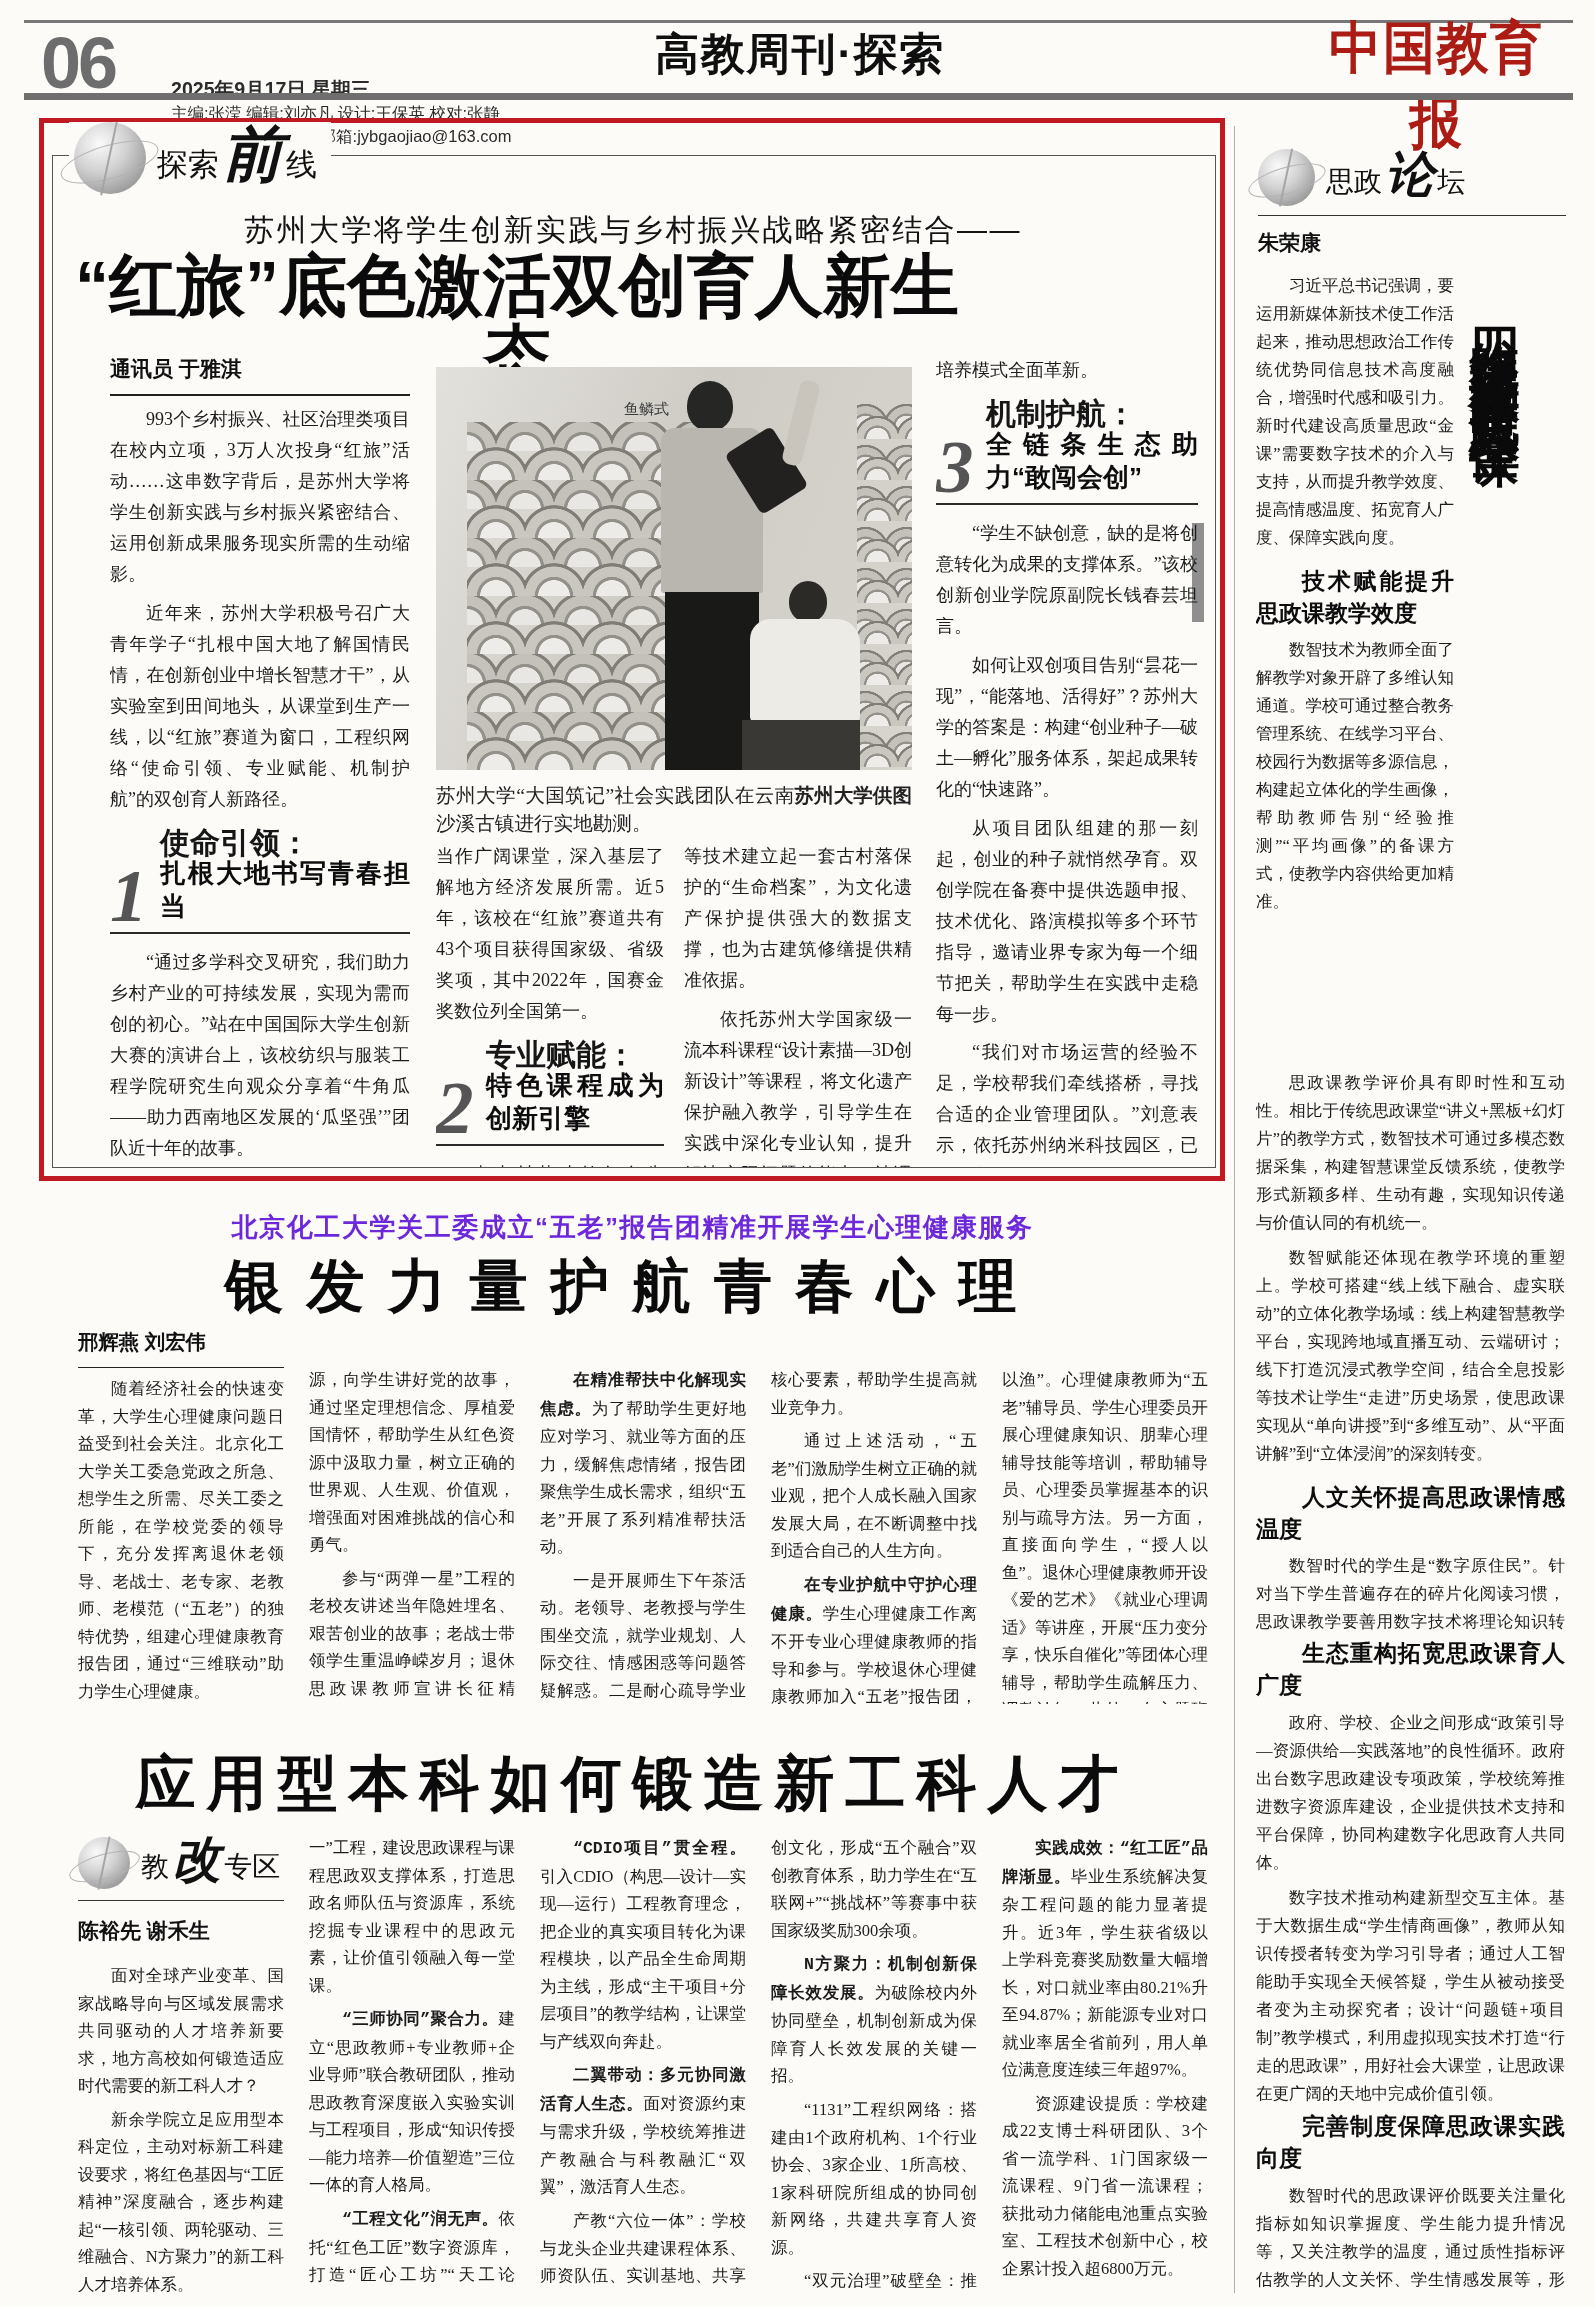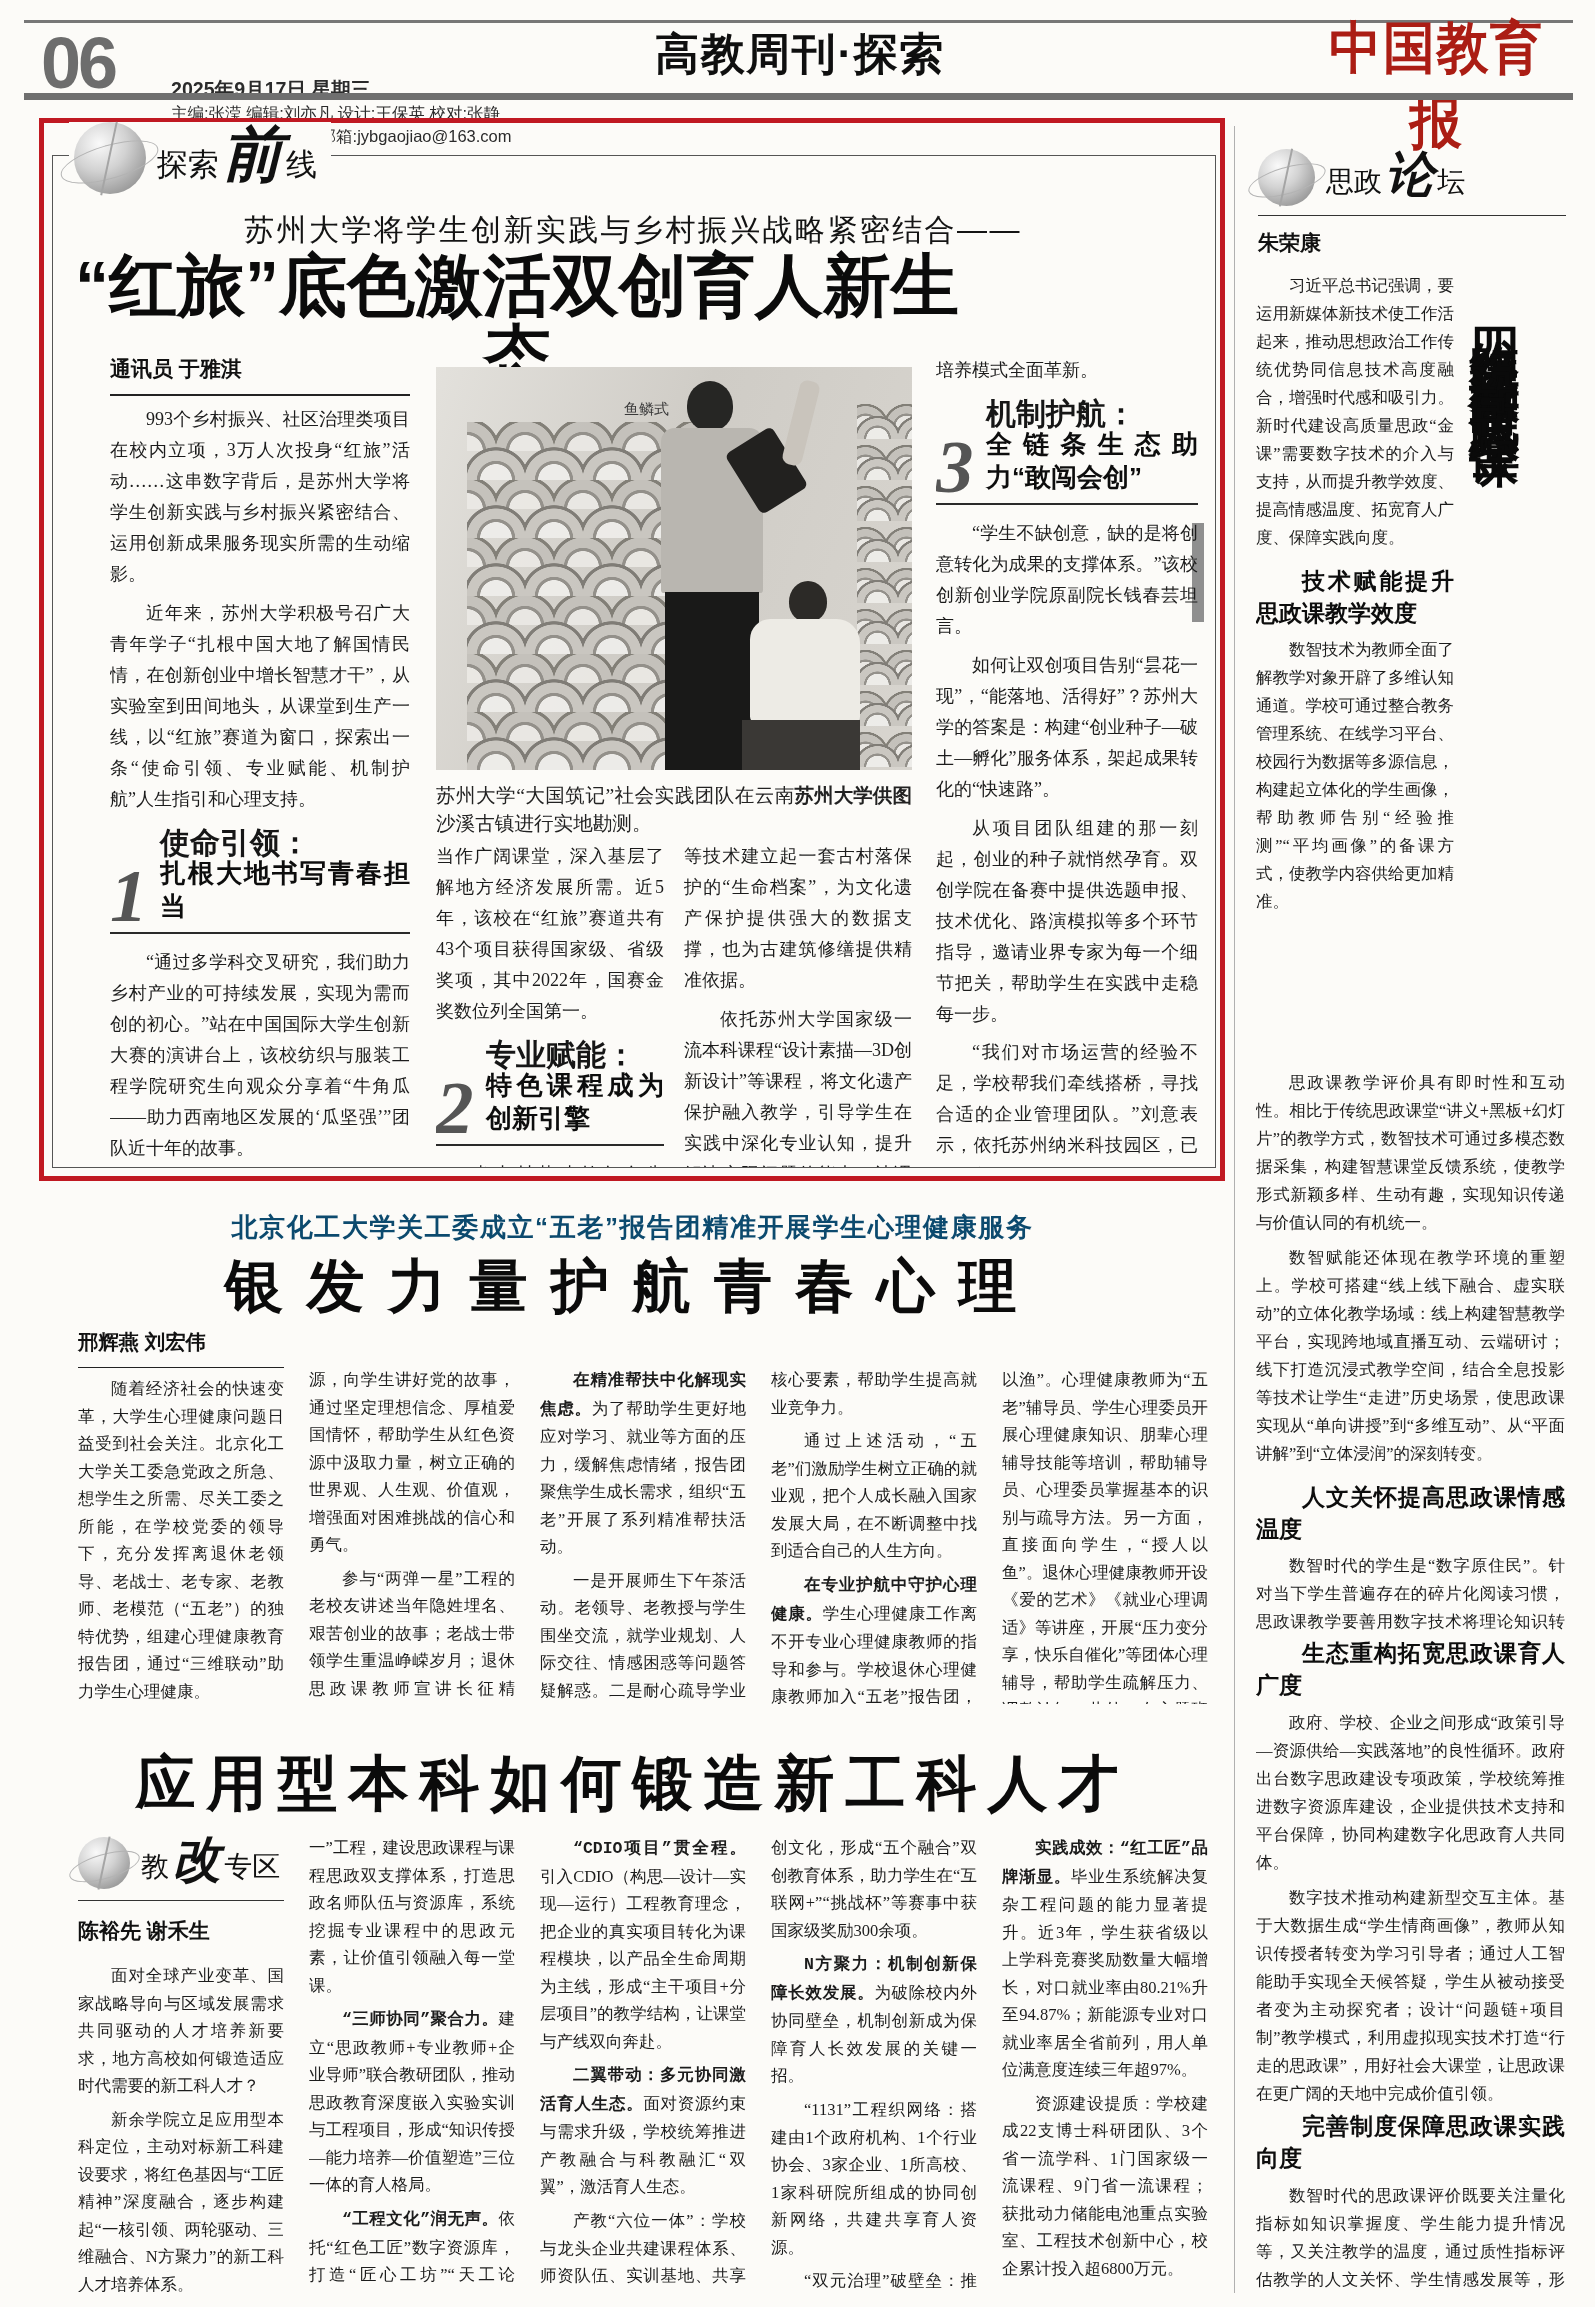--- a/index.html
+++ b/index.html
@@ -24,21 +24,21 @@
   .globe{position:relative;border-radius:50%;flex:none;
     background:radial-gradient(circle at 35% 30%,#fafafa,#d2d2d2 40%,#9b9b9b 78%,#8a8a8a);}
   .globe::before{content:"";position:absolute;left:-20%;right:-20%;top:32%;height:44%;
     border:1.6px solid #b3b3b3;border-radius:50%;transform:rotate(-16deg);}
   .globe::after{content:"";position:absolute;left:48%;top:-2%;bottom:-2%;width:1.6px;background:#a5a5a5;transform:rotate(12deg);}
   
   .kicker{font-family:"Liberation Sans",sans-serif;font-size:30px;color:#141414;text-align:center;letter-spacing:2.4px;}
   .headline-main{font-family:"Liberation Sans",sans-serif;font-weight:bold;font-size:68px;color:#0b0b0b;text-align:center;line-height:1.05;}
   .headline-2{font-family:"Liberation Sans",sans-serif;font-weight:bold;font-size:58px;color:#0b0b0b;text-align:center;letter-spacing:23.5px;}
   .headline-3{font-family:"Liberation Sans",sans-serif;font-weight:bold;font-size:60px;color:#0b0b0b;text-align:center;letter-spacing:11px;}
-  .kicker2{font-family:"Liberation Sans",sans-serif;font-weight:bold;font-size:26px;color:#0c4a6e;text-align:center;letter-spacing:1.6px;}
+  .kicker2{font-family:"Liberation Sans",sans-serif;font-weight:bold;font-size:26px;color:#6d28d9;text-align:center;letter-spacing:1.6px;}
   
   .col{overflow:hidden;text-align:justify;}
   .col p{margin:0 0 7.8px 0;font-size:18px;line-height:31px;text-indent:2em;}
   .col p.cont{text-indent:0;}
   .col.small p{font-size:16.5px;line-height:27.5px;margin-bottom:6.3px;}
   .byline{font-family:"Liberation Sans",sans-serif;font-weight:bold;font-size:21px;color:#111;
           border-bottom:2.4px solid #222;padding-bottom:11px;}
   .byline.thin{border-bottom-width:1.6px;font-size:20.4px;}
   .numhead{display:flex;align-items:flex-end;border-bottom:2.4px solid #2a2a2a;padding:3.1px 0 9.4px;margin:11px 0 12.6px;}
   .numhead .num{font-family:"Liberation Serif",serif;font-style:italic;font-weight:bold;font-size:75px;line-height:.72;color:#555;margin-right:12.6px;}
@@ -101,21 +101,21 @@
   </div>
 
   <div class="abs kicker" style="left:52px;top:210px;width:1162px;">苏州大学将学生创新实践与乡村振兴战略紧密结合——</div>
   <div class="abs headline-main" style="left:52px;top:250px;width:930px;">“红旅”底色激活双创育人新生态</div>
 
   <div class="abs" style="left:110px;top:355px;width:300px;">
     <div class="byline">通讯员  于雅淇</div>
   </div>
   <div class="abs col" style="left:110px;top:404px;width:300px;height:763px;">
     <p>993个乡村振兴、社区治理类项目在校内立项，3万人次投身“红旅”活动……这串数字背后，是苏州大学将学生创新实践与乡村振兴紧密结合、运用创新成果服务现实所需的生动缩影。</p>
-    <p>近年来，苏州大学积极号召广大青年学子“扎根中国大地了解国情民情，在创新创业中增长智慧才干”，从实验室到田间地头，从课堂到生产一线，以“红旅”赛道为窗口，探索出一条“使命引领、专业赋能、机制护航”人生指引和心理支持。</p>
+    <p>近年来，苏州大学积极号召广大青年学子“扎根中国大地了解国情民情，在创新创业中增长智慧才干”，从实验室到田间地头，从课堂到生产一线，以“红旅”赛道为窗口，工程织网络“使命引领、专业赋能、机制护航”的双创育人新路径。</p>
     <div class="numhead">
       <span class="num">1</span>
       <span>
         <div class="l1">使命引领：</div>
         <div class="l2">扎根大地书写青春担当</div>
       </span>
     </div>
     <p>“通过多学科交叉研究，我们助力乡村产业的可持续发展，实现为需而创的初心。”站在中国国际大学生创新大赛的演讲台上，该校纺织与服装工程学院研究生向观众分享着“牛角瓜——助力西南地区发展的‘瓜坚强’”团队近十年的故事。</p>
     <p>牛角瓜纤维如蒲公英般轻软飘散，纤维的粗度与保存曾让这个团队陷入困境。在教师的带领下，一群年轻人跨越两千多公里，驻扎云南红河州，不分昼夜，反复研究纤维特性，最终成功研发出适配牛角瓜纤维的纺纱设备，将提取效率提升至人工处理的60倍。</p>
 

